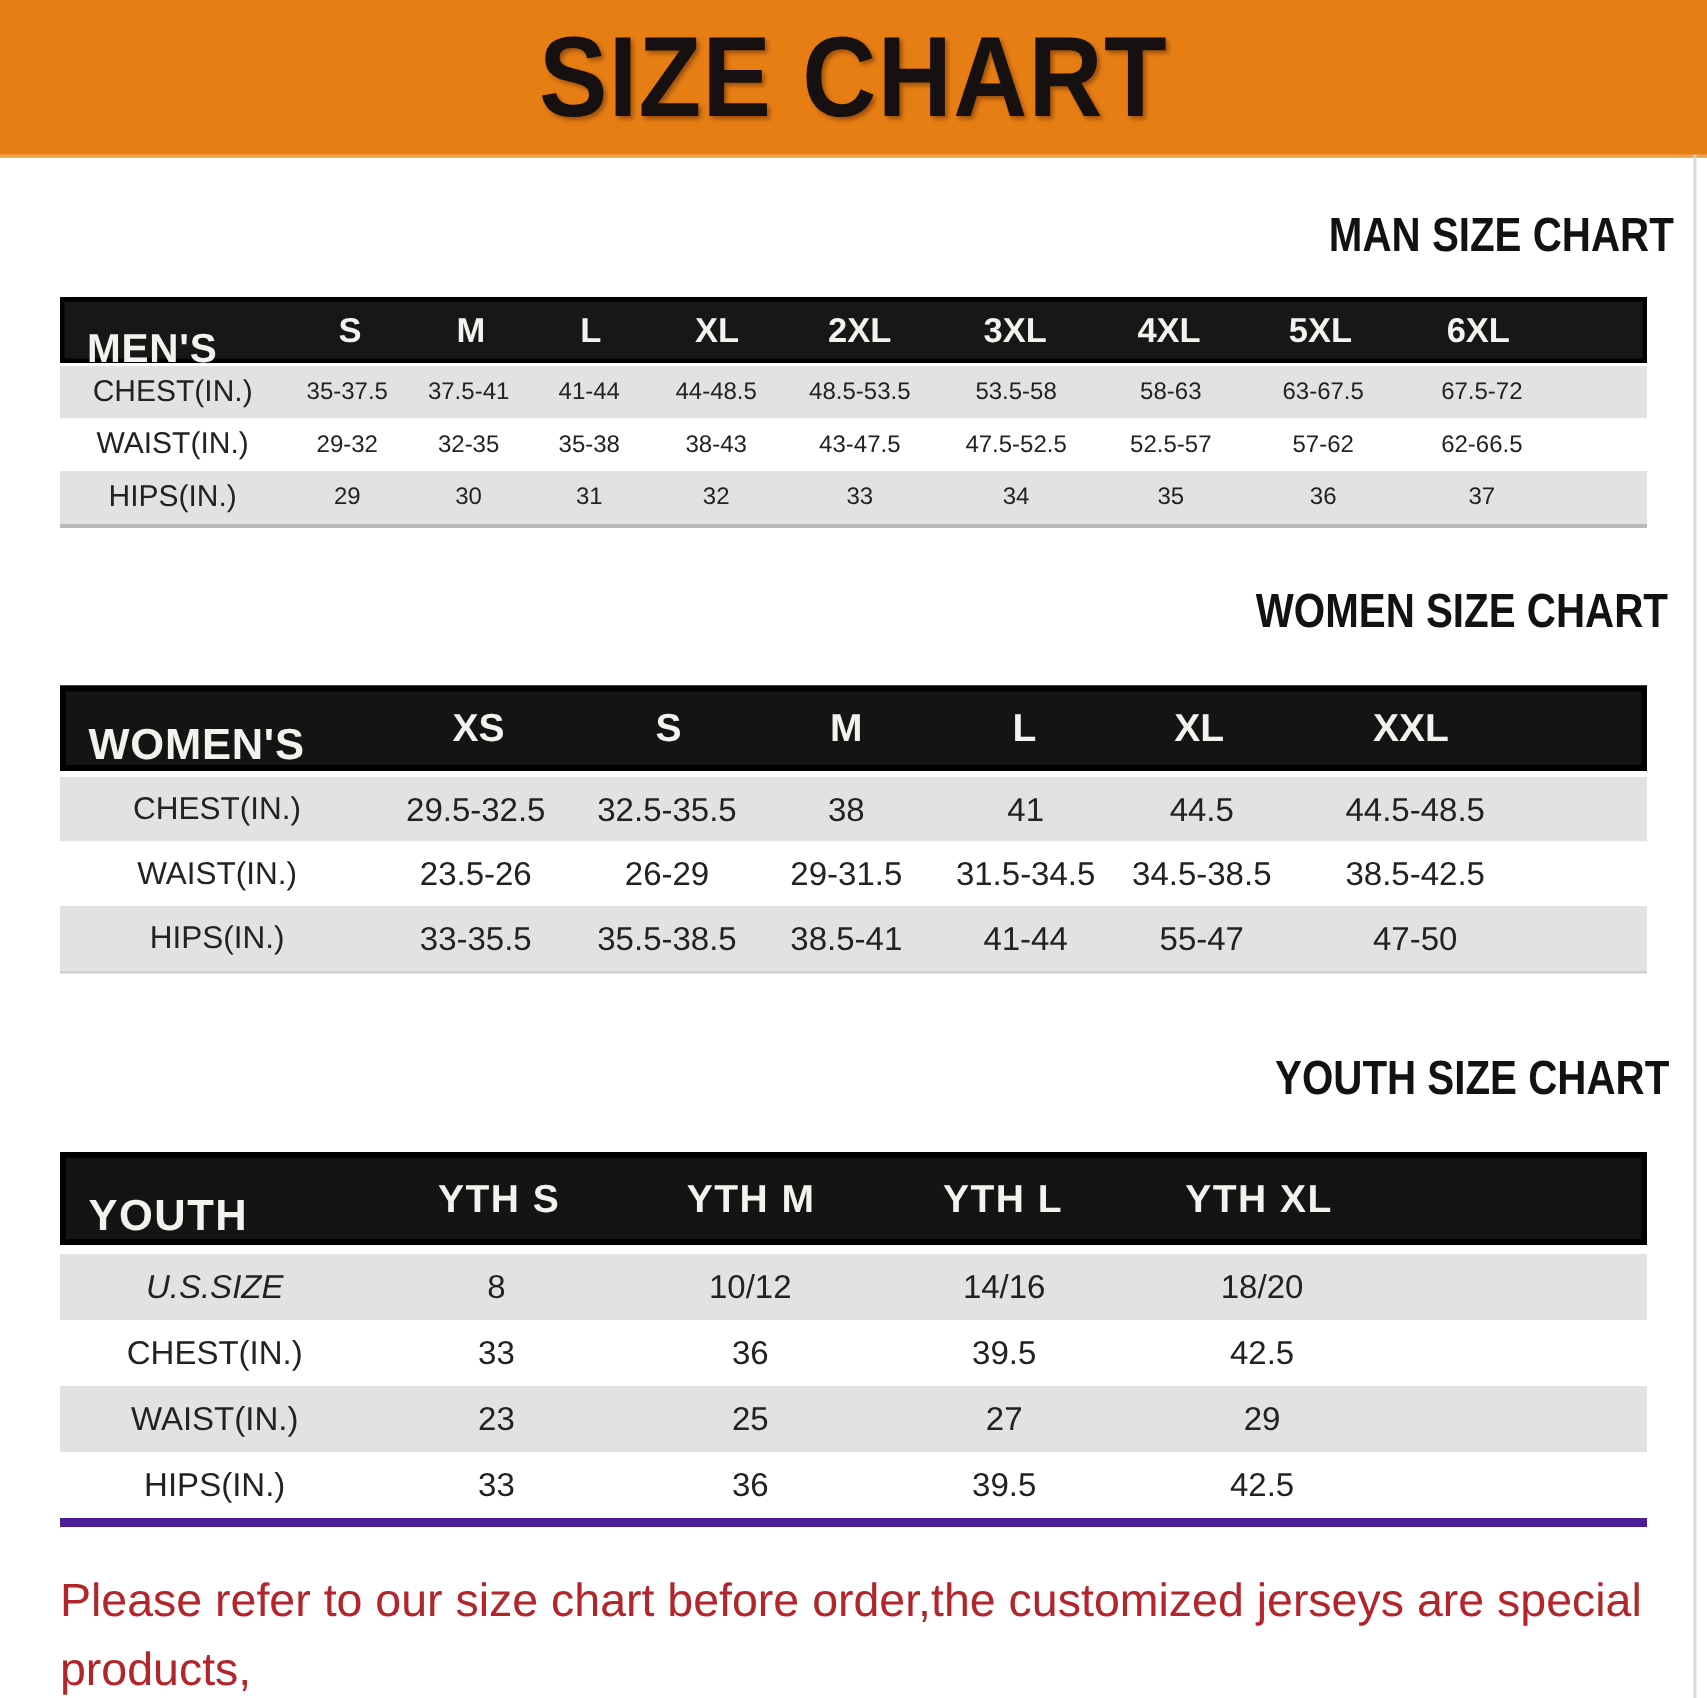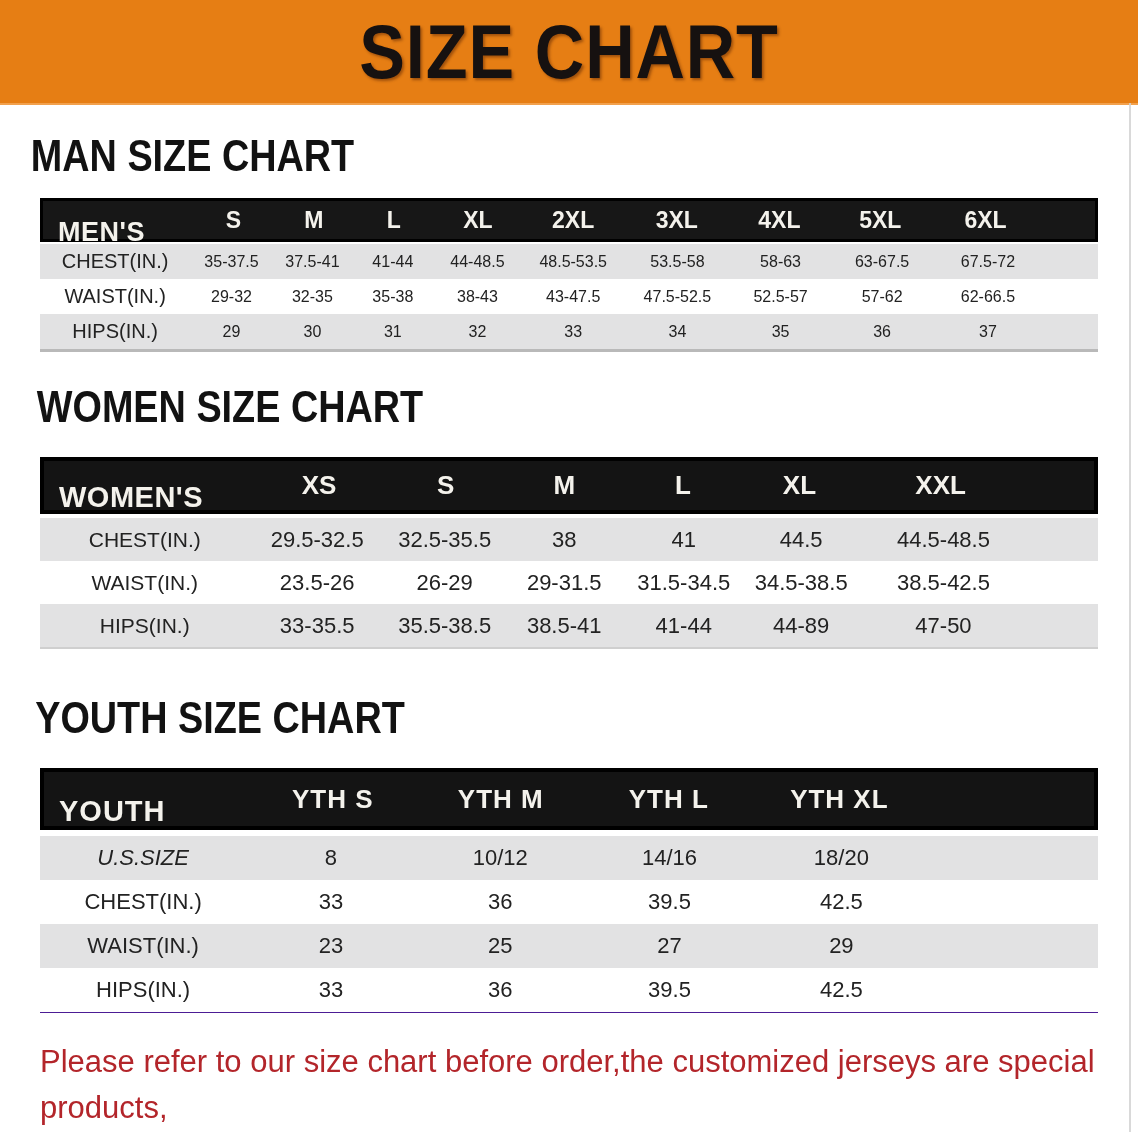--- a/index.html
+++ b/index.html
@@ -15,21 +15,21 @@
     display:flex;align-items:center;justify-content:center;
   }
   .banner h1{
     margin:0;font-size:76px;font-weight:800;letter-spacing:1px;
     color:#161110;transform:scaleX(0.9);transform-origin:center;
     text-shadow:2px 2px 3px rgba(70,25,0,0.45);
     white-space:nowrap;
   }
   
   .section-heading{
-    margin:0;text-align:left;font-size:45px;line-height:50px;
+    margin:0;text-align:right;font-size:32px;line-height:50px;
     font-weight:800;color:#121212;letter-spacing:0px;white-space:nowrap;
   }
   .section-heading > span{display:inline-block;transform:scaleX(0.84);transform-origin:center;}
   .h-man{margin:26px 0 17px;}
   .h-women{margin:30px 0 25px;}
   .h-youth{margin:44px 0 25px;}
   
   .size-table{margin:0 40px;width:1058px;}
   .st-header{
     display:flex;align-items:center;height:var(--hh);
@@ -53,21 +53,21 @@
   #youth  .st-col-header{font-size:26px;font-weight:600;letter-spacing:1px;}
   #men    .st-row-label{font-size:20px;}
   #women  .st-row-label{font-size:21px;}
   #youth  .st-row-label{font-size:22px;}
   #men    .st-value{font-size:16px;}
   #women  .st-value{font-size:22px;}
   #youth  .st-value{font-size:22px;}
   .st-row-label,.st-value{color:#222;}
   #men{border-bottom:3px solid #b9b9b9;}
   #women{border-bottom:2px solid #cfcfcf;}
-  #youth{border-bottom:1px solid #4c1d95;}
+  #youth{border-bottom:6px solid #4c1d95;}
   
   .note{
     margin:26px 0 0 40px;font-size:31px;line-height:46px;
     color:#b3252a;letter-spacing:0px;
   }
   
   .edge-line{
     position:absolute;top:103px;bottom:0;right:7px;width:2px;
     background:#d2d2d2;opacity:0.85;
   }
@@ -170,21 +170,21 @@
         <div class="st-cell st-value" style="flex: 0 0 10.9%;">34.5-38.5</div>
         <div class="st-cell st-value" style="flex: 0 0 16%;">38.5-42.5</div>
         <div class="st-cell" style="flex: 0 0 6.6%;"></div>
       </div>
       <div class="st-row st-gray">
         <div class="st-cell st-row-label" style="flex: 0 0 19.8%;">HIPS(IN.)</div>
         <div class="st-cell st-value" style="flex: 0 0 12.8%;">33-35.5</div>
         <div class="st-cell st-value" style="flex: 0 0 11.3%;">35.5-38.5</div>
         <div class="st-cell st-value" style="flex: 0 0 11.3%;">38.5-41</div>
         <div class="st-cell st-value" style="flex: 0 0 11.3%;">41-44</div>
-        <div class="st-cell st-value" style="flex: 0 0 10.9%;">44-89</div>
+        <div class="st-cell st-value" style="flex: 0 0 10.9%;">55-47</div>
         <div class="st-cell st-value" style="flex: 0 0 16%;">47-50</div>
         <div class="st-cell" style="flex: 0 0 6.6%;"></div>
       </div>
     </div>
 
   <h2 class="section-heading h-youth"><span>YOUTH SIZE CHART</span></h2>
 
   <div class="size-table bordered" id="youth" style="--hh:62px; --rh:44px; --gap:6px;">
       <div class="st-header">
         <div class="st-cell st-group-label" style="flex: 0 0 19.5%;">YOUTH</div>

